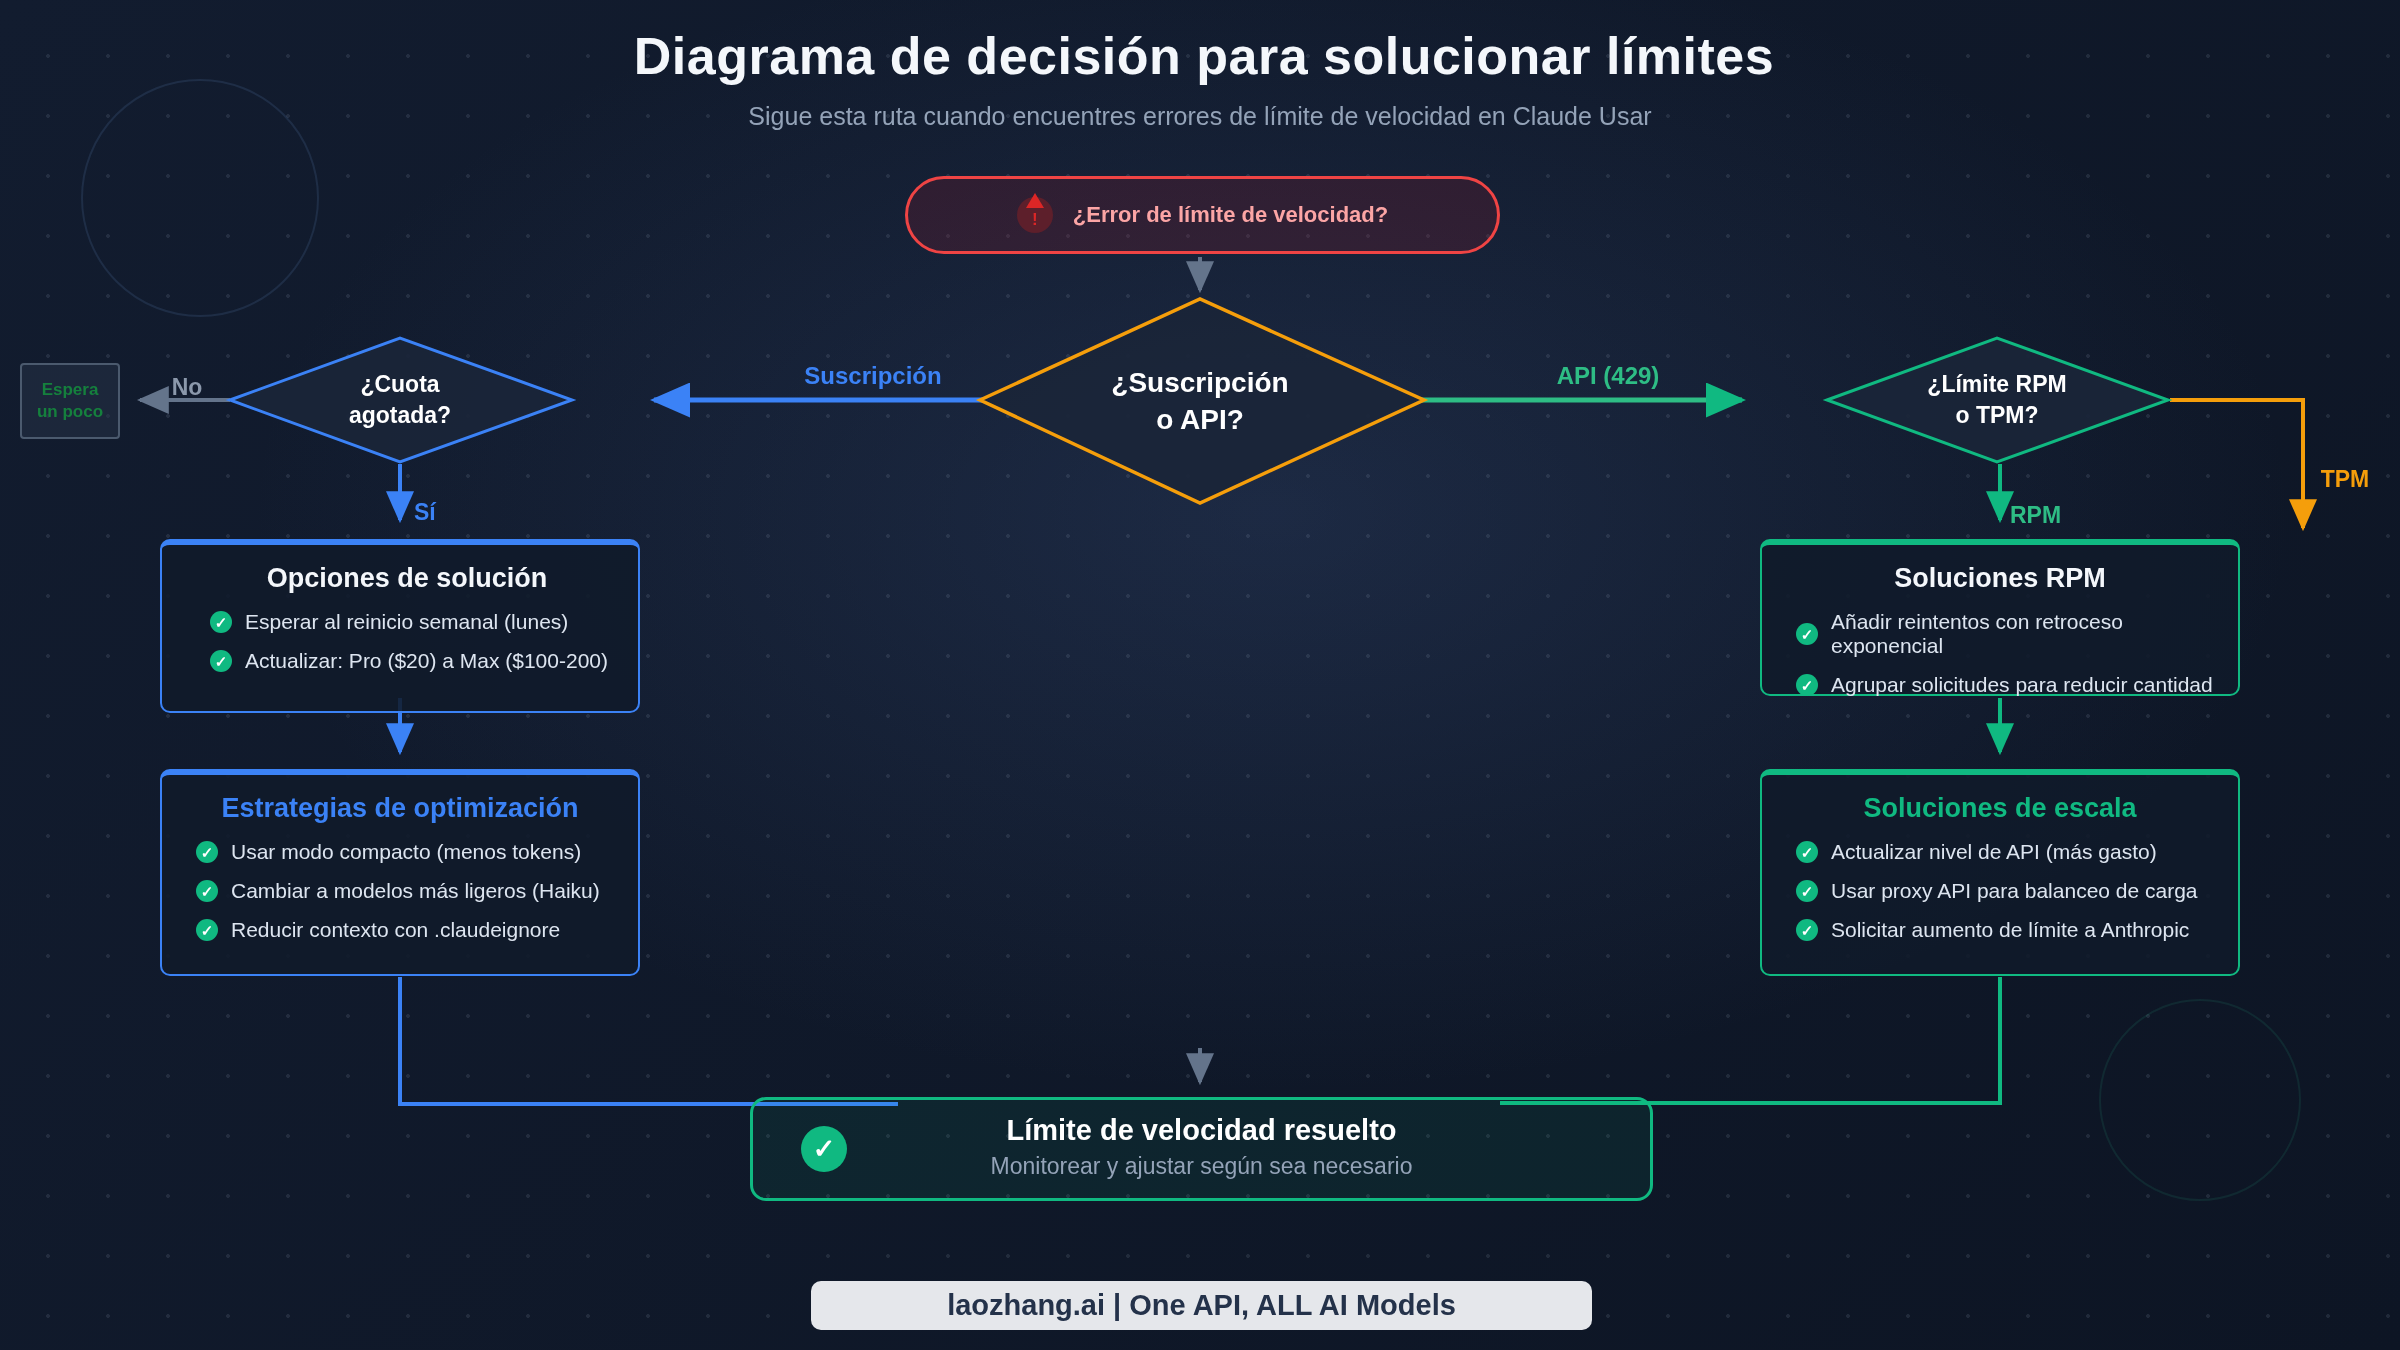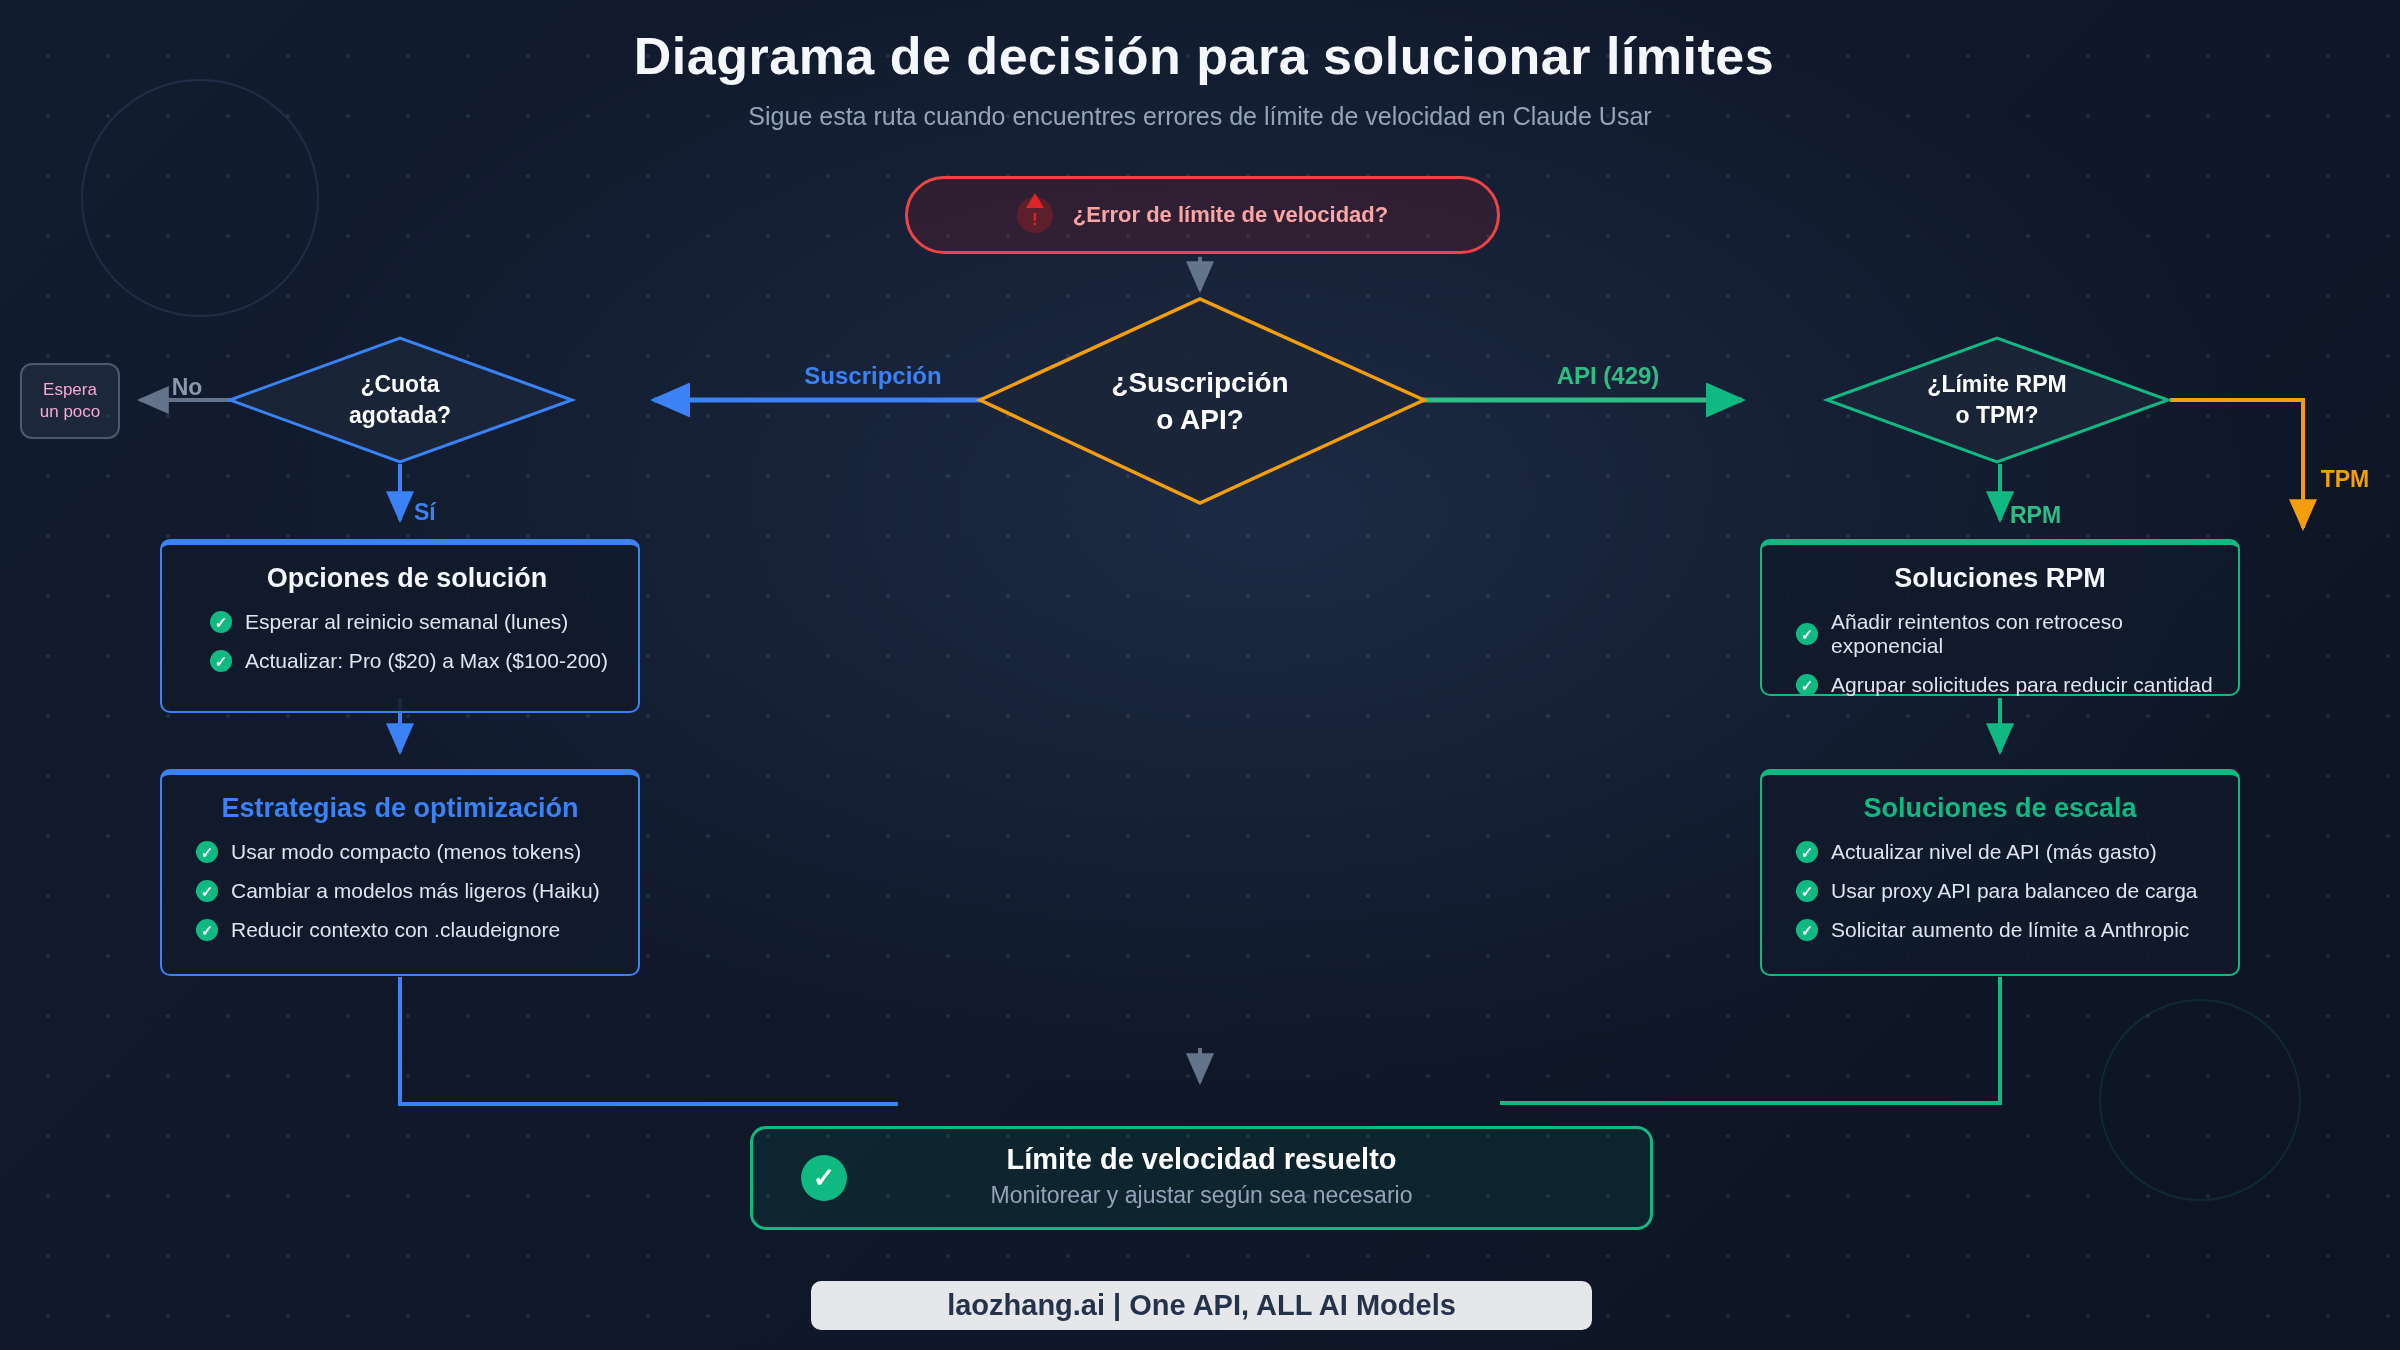--- a/index.html
+++ b/index.html
@@ -41,45 +41,45 @@
   .dl-rpmtpm{left:1887px;top:369px;width:220px;}
 
   .edge-label{font-weight:bold;text-align:center;}
   .el-susc{left:773px;top:362px;width:200px;font-size:24px;color:#3b82f6;}
   .el-api{left:1508px;top:362px;width:200px;font-size:24px;color:#2ebd85;}
   .el-no{left:147px;top:374px;width:80px;font-size:23px;color:#8b98ab;}
   .el-si{left:414px;top:499px;width:60px;font-size:23px;color:#3b82f6;text-align:left;}
   .el-rpm{left:2010px;top:502px;width:100px;font-size:23px;color:#2ebd85;text-align:left;}
   .el-tpm{left:2303px;top:466px;width:84px;font-size:23px;color:#f59e0b;}
 
-  .wait-box{left:20px;top:363px;width:100px;height:76px;border-radius:12px;
+  .wait-box{left:20px;top:363px;width:100px;height:76px;border-radius:4px;
     border:2px solid #4b5a6e;background:rgba(42,56,76,0.45);box-sizing:border-box;
     display:flex;align-items:center;justify-content:center;text-align:center;
-    font-size:17px;font-weight:normal;color:#f9a8d4;line-height:22px;}
+    font-size:17px;font-weight:bold;color:#15803d;line-height:22px;}
 
   .sol-box{box-sizing:border-box;border-radius:10px;padding:16px 20px 10px 20px;
     background:rgba(16,26,42,0.88);}
   .sol-blue{border:2px solid #3b82f6;border-top:6px solid #3b82f6;}
   .sol-green{border:2px solid #10b981;border-top:6px solid #10b981;}
   .box-opciones{left:160px;top:539px;width:480px;height:174px;padding-left:34px;}
   .box-estrategias{left:160px;top:769px;width:480px;height:207px;}
   .box-rpm{left:1760px;top:539px;width:480px;height:157px;}
   .box-escala{left:1760px;top:769px;width:480px;height:207px;}
   .sol-box h3{margin:2px 0 16px 0;text-align:center;font-size:27px;font-weight:bold;color:#f4f7fb;}
   .sol-box h3.t-blue{color:#3b82f6;}
   .sol-box h3.t-green{color:#10b981;}
   .sol-box ul{list-style:none;margin:0;padding:0 0 0 14px;}
   .sol-box li{display:flex;align-items:center;gap:13px;margin:0 0 15px 0;
     font-size:21px;color:#dde5f0;}
   .check{width:22px;height:22px;border-radius:50%;background:#10b981;flex:0 0 auto;
     display:flex;align-items:center;justify-content:center;}
   .check::before{content:"✓";color:#ffffff;font-size:15px;font-weight:bold;line-height:1;}
 
   .success-box{left:750px;top:1097px;width:903px;height:104px;border-radius:16px;
-    border:3px solid #10b981;background:rgba(16,185,129,0.08);box-sizing:border-box;margin-top:29px;}
+    border:3px solid #10b981;background:rgba(16,185,129,0.08);box-sizing:border-box;}
   .success-check{position:absolute;left:48px;top:50%;transform:translateY(-50%);
     width:46px;height:46px;border-radius:50%;background:#10b981;
     display:flex;align-items:center;justify-content:center;}
   .success-check::before{content:"✓";color:#fff;font-size:27px;font-weight:bold;}
   .success-title{margin-top:14px;text-align:center;font-size:29px;font-weight:bold;color:#ffffff;}
   .success-sub{margin-top:6px;text-align:center;font-size:23px;color:#94a3b8;}
 
   .footer-pill{left:811px;top:1281px;width:781px;height:49px;border-radius:10px;
     background:#e5e7eb;display:flex;align-items:center;justify-content:center;
     font-size:29px;font-weight:bold;color:#24324a;}

